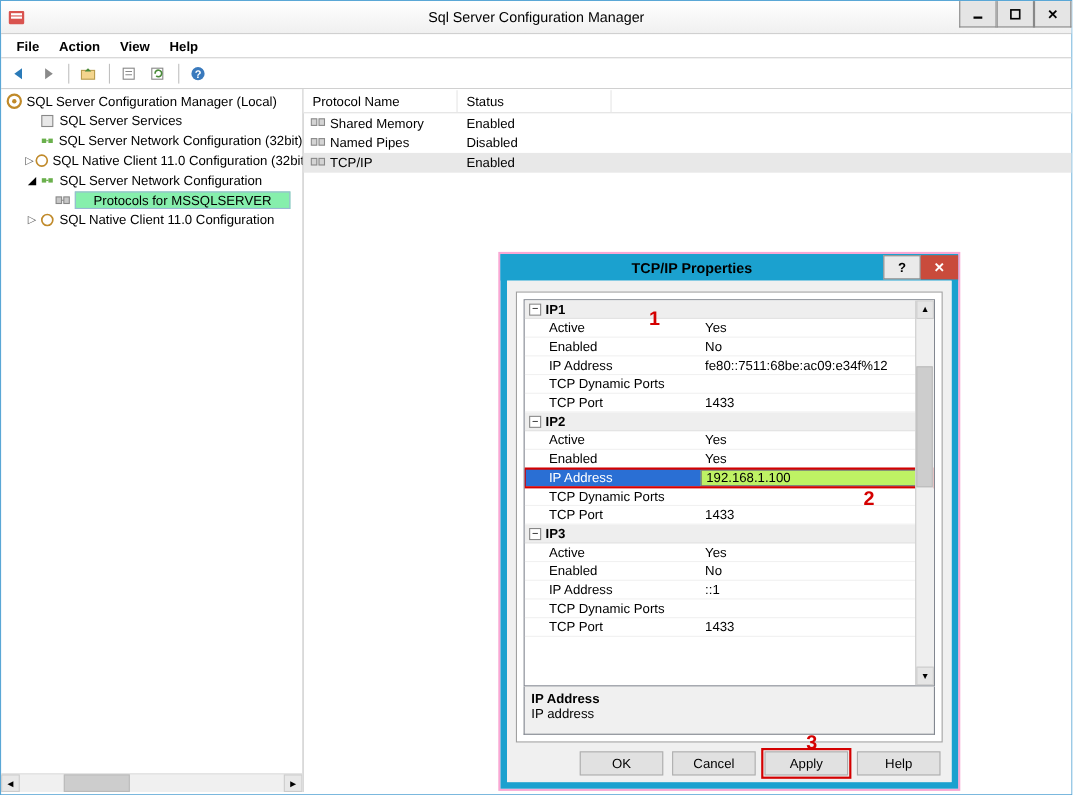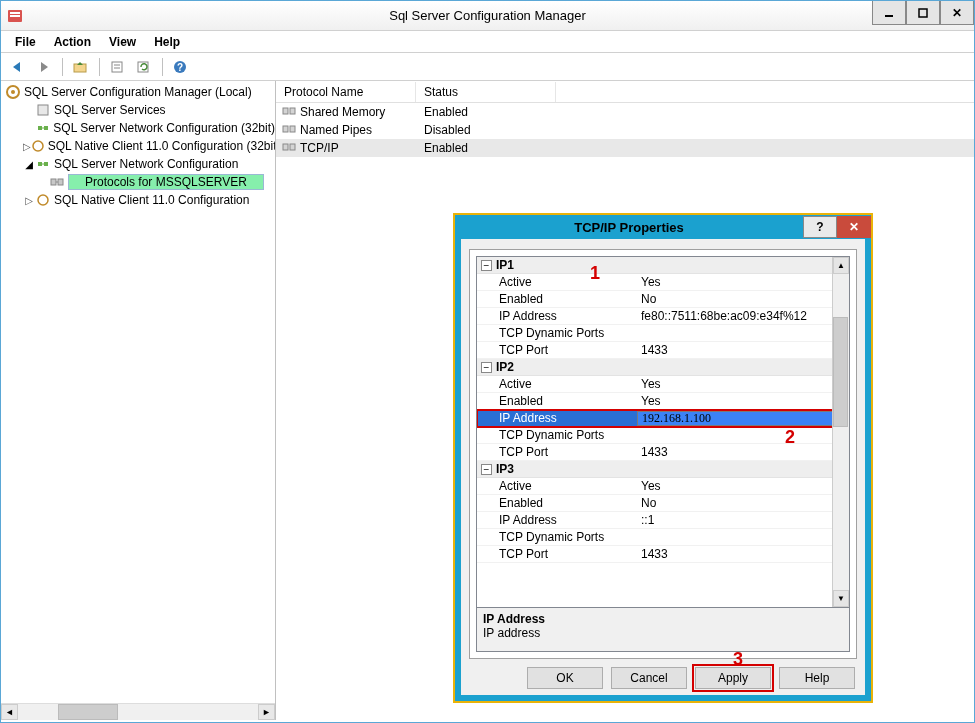--- a/index.html
+++ b/index.html
@@ -41,22 +41,22 @@
     .list-head { display:flex; background:#fff; border-bottom:1px solid #e0e0e0; height:22px; align-items:center;}
     .list-head div { padding:3px 8px; border-right:1px solid #e6e6e6; font-weight:400;}
     .col-name{ width:140px;} .col-stat{ width:140px;}
     .list-row { display:flex; height:18px; align-items:center;}
     .list-row .c1{ width:140px; padding-left:6px; display:flex; align-items:center; gap:4px;}
     .list-row .c2{ width:140px; padding-left:8px;}
     .list-row.selected { background:#e8e8e8;}
     .pipe-icon svg{width:14px;height:12px;}
     
     .dialog {
-      position:absolute; left:452px; top:212px; width:420px; height:490px;
-      border:2px solid #eab308; background:#fff;
+      position:absolute; left:452px; top:228px; width:420px; height:490px;
+      border:2px solid #f9a8d4; background:#fff;
       box-shadow: none;
     }
     .dialog .frame{ border:6px solid #1ba1cf; height:100%; display:flex; flex-direction:column; box-sizing:border-box;}
     .dlg-title{ height:24px; background:#1ba1cf; display:flex; align-items:center; position:relative; margin:-6px -6px 0 -6px;}
     .dlg-title .t{ flex:1; text-align:center; color:#000; font-size:13px; font-weight:600;}
     .dlg-title .btns{ display:flex;}
     .dlg-title .btns div{ width:34px; height:22px; display:flex; align-items:center; justify-content:center; font-weight:bold;}
     .dlg-title .help{ background:#eaeaea; border:1px solid #888;}
     .dlg-title .close{ background:#c94b3c; color:#fff;}
     .dlg-body{ flex:1; padding:10px 8px 6px 8px; display:flex; flex-direction:column; background:#f0f0f0;}
@@ -67,21 +67,21 @@
     .tabpage{ flex:1; background:#fff; border:1px solid #a0a0a0; padding:6px; display:flex; flex-direction:column;}
     .grid-wrap{ flex:1; border:1px solid #828790; position:relative; overflow:hidden; background:#fff;}
     .gscroll{ position:absolute; right:0; top:0; bottom:0; width:17px; background:#efefef; border-left:1px solid #ccc;}
     .gscroll .arrow{height:17px; background:#e5e5e5; border:1px solid #ccc;text-align:center;font-size:8px;line-height:15px;}
     .gscroll .thumb{ position:absolute; right:1px; top:60px; width:15px; height:110px; background:#cdcdcd; border:1px solid #bbb;}
     .prop-grid{ font-size:12px;}
     .pg-group{ background:#eeeeee; font-weight:bold; padding:1px 4px; border-bottom:1px solid #e3e3e3; display:flex; align-items:center; gap:4px;}
     .pg-row{ display:flex; height:17px; align-items:center; border-bottom:1px solid #f1f1f1;}
     .pg-row .k{ width:160px; padding-left:22px;} .pg-row .v{ flex:1; padding-left:4px; padding-right:18px;}
     .pg-row.selected{ background:#2a6fd4; color:#fff; outline:2px solid #d40000; outline-offset:-1px;}
-    .pg-row.selected .v{ background:#3b82f6; color:#000; border:1px solid #7a7a7a; height:15px; display:flex; align-items:center; padding:0 4px;font-family:Liberation Serif, serif;}
+    .pg-row.selected .v{ background:#bef264; color:#000; border:1px solid #7a7a7a; height:15px; display:flex; align-items:center; padding:0 4px;}
     .collapse{ width:11px;height:11px;border:1px solid #888;font-size:10px;line-height:9px;text-align:center;background:#fff;font-weight:normal;}
     .desc-box{ border:1px solid #828790; border-top:none; background:#f0f0f0; padding:4px 6px; height:44px;}
     .desc-box .h{ font-weight:bold;}
     .dlg-buttons{ display:flex; justify-content:flex-end; gap:8px; padding:8px 2px 0 2px;}
     .btn{ width:76px; height:22px; background:#e1e1e1; border:1px solid #adadad; font-size:12px;}
     .btn.hl{ outline:2px solid #d40000; outline-offset:1px;}
     .anno{ position:absolute; color:#d40000; font-weight:bold; font-size:18px; font-family:Arial;}
   </style>
 </head>
 <body>

